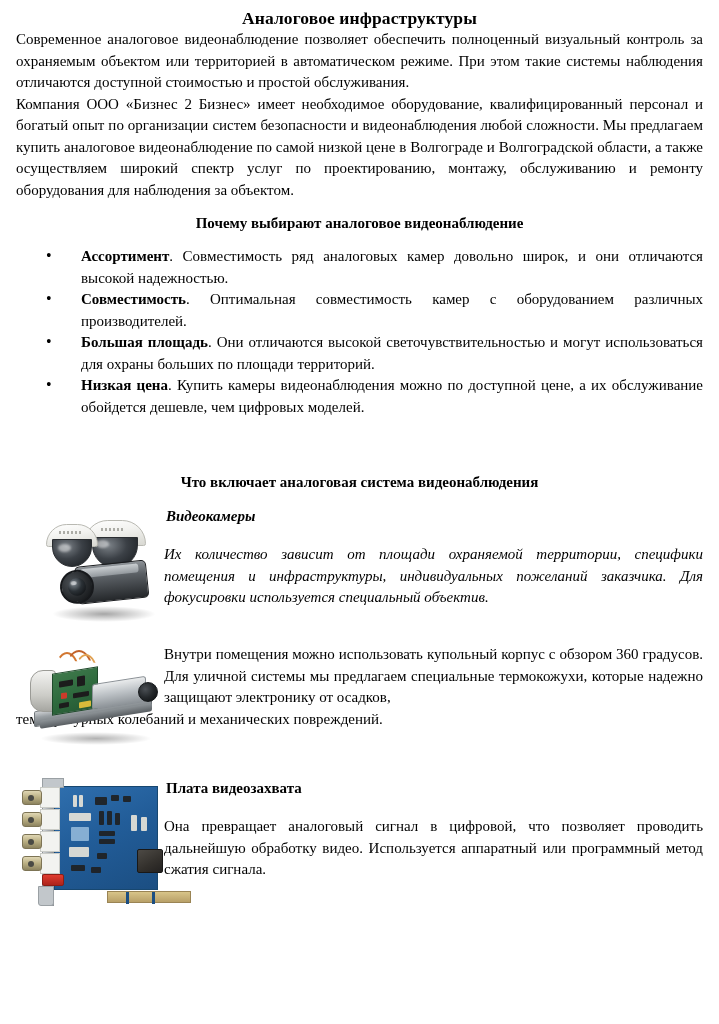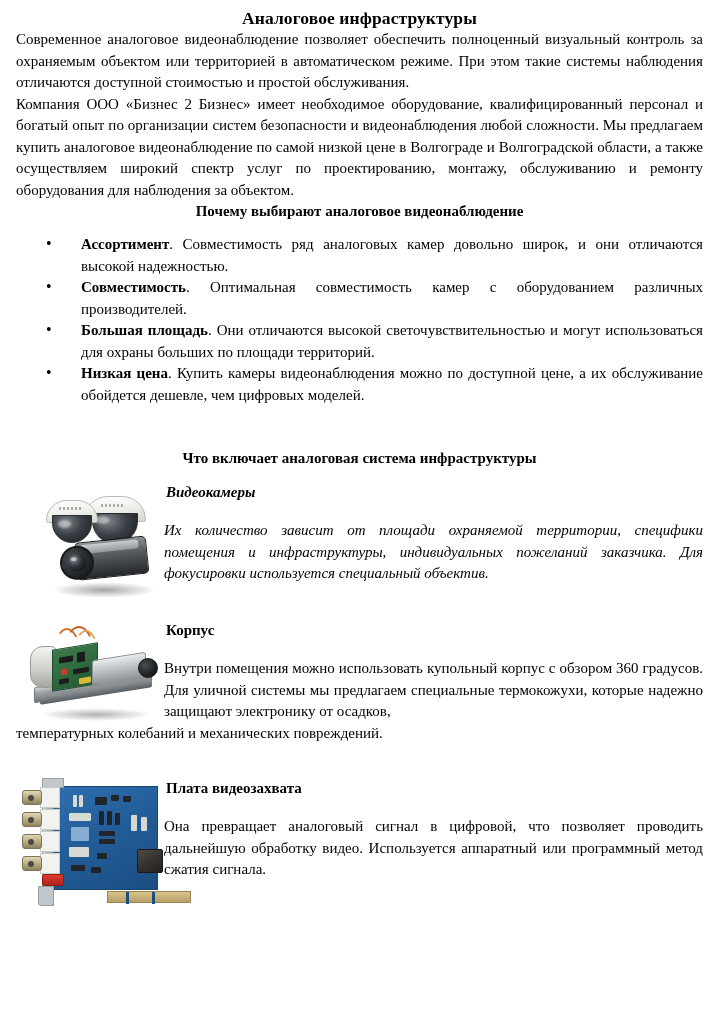--- a/index.html
+++ b/index.html
@@ -40,21 +40,21 @@
     margin: 0;
     padding: 0;
     hyphens: none;
   }
   .par-gap-1 { margin-top: 14px; }
   .par-gap-2 { margin-top: 19px; }
 
   h2.section-head {
     font-size: 15px;
     font-weight: bold;
-    margin: 0;
+    margin: 12px;
     padding: 0;
     line-height: 20px;
   }
   .head-center-1 {
     margin-top: 21px;
     text-align: center;
     padding-right: 8px;
   }
   .head-center-2 {
     margin-top: 0;
@@ -448,21 +448,21 @@
     <li>
       <span class="bullet">•</span><b>Большая площадь</b><span>. Они отличаются высокой светочувствительностью и могут использоваться для охраны больших по площади территорий.</span>
     </li>
     <li>
       <span class="bullet">•</span><b>Низкая цена</b><span>. Купить камеры видеонаблюдения можно по доступной цене, а их обслуживание обойдется дешевле, чем цифровых моделей.</span>
     </li>
   </ul>
 
   <div style="height:42px"></div>
 
-  <h2 class="section-head head-center-2">Что включает аналоговая система инфраструктуры</h2>
+  <h2 class="section-head head-center-2">Что включает аналоговая система видеонаблюдения</h2>
 
   <div class="media-block" style="margin-top:14px; min-height:112px;font-style:italic;">
     <div class="figure" style="left:28px; top:12px;">
       <div class="cams">
         <div class="shadow"></div>
         <div class="dome dome-b">
           <div class="cap"></div>
           <div class="brand"></div>
           <div class="lens"></div>
           <div class="glint"></div>
@@ -504,21 +504,20 @@
           <div class="comp" style="left:26px; top:32px; width:12px; height:6px; background:#d8ba3a;"></div>
         </div>
         <div class="cam2"></div>
         <div class="cam2lens"></div>
         <div class="wire wire-a"></div>
         <div class="wire wire-b"></div>
         <div class="wire wire-c"></div>
       </div>
     </div>
     <div class="block-body">
-      <h3>Корпус</h3>
       <p style="margin-top:18px;">Внутри помещения можно использовать купольный корпус с обзором 360 градусов. Для уличной системы мы предлагаем специальные термокожухи, которые надежно защищают электронику от осадков,</p>
     </div>
     <p class="overflow-line" style="margin-top:0px;">температурных колебаний и механических повреждений.</p>
   </div>
 
   <div class="media-block" style="margin-top:10px; min-height:126px;">
     <div class="figure" style="left:4px; top:0px;">
       <div class="pcicard">
         <div class="pcb">
           <div class="sm" style="left:18px; top:8px; width:4px; height:12px;"></div>

